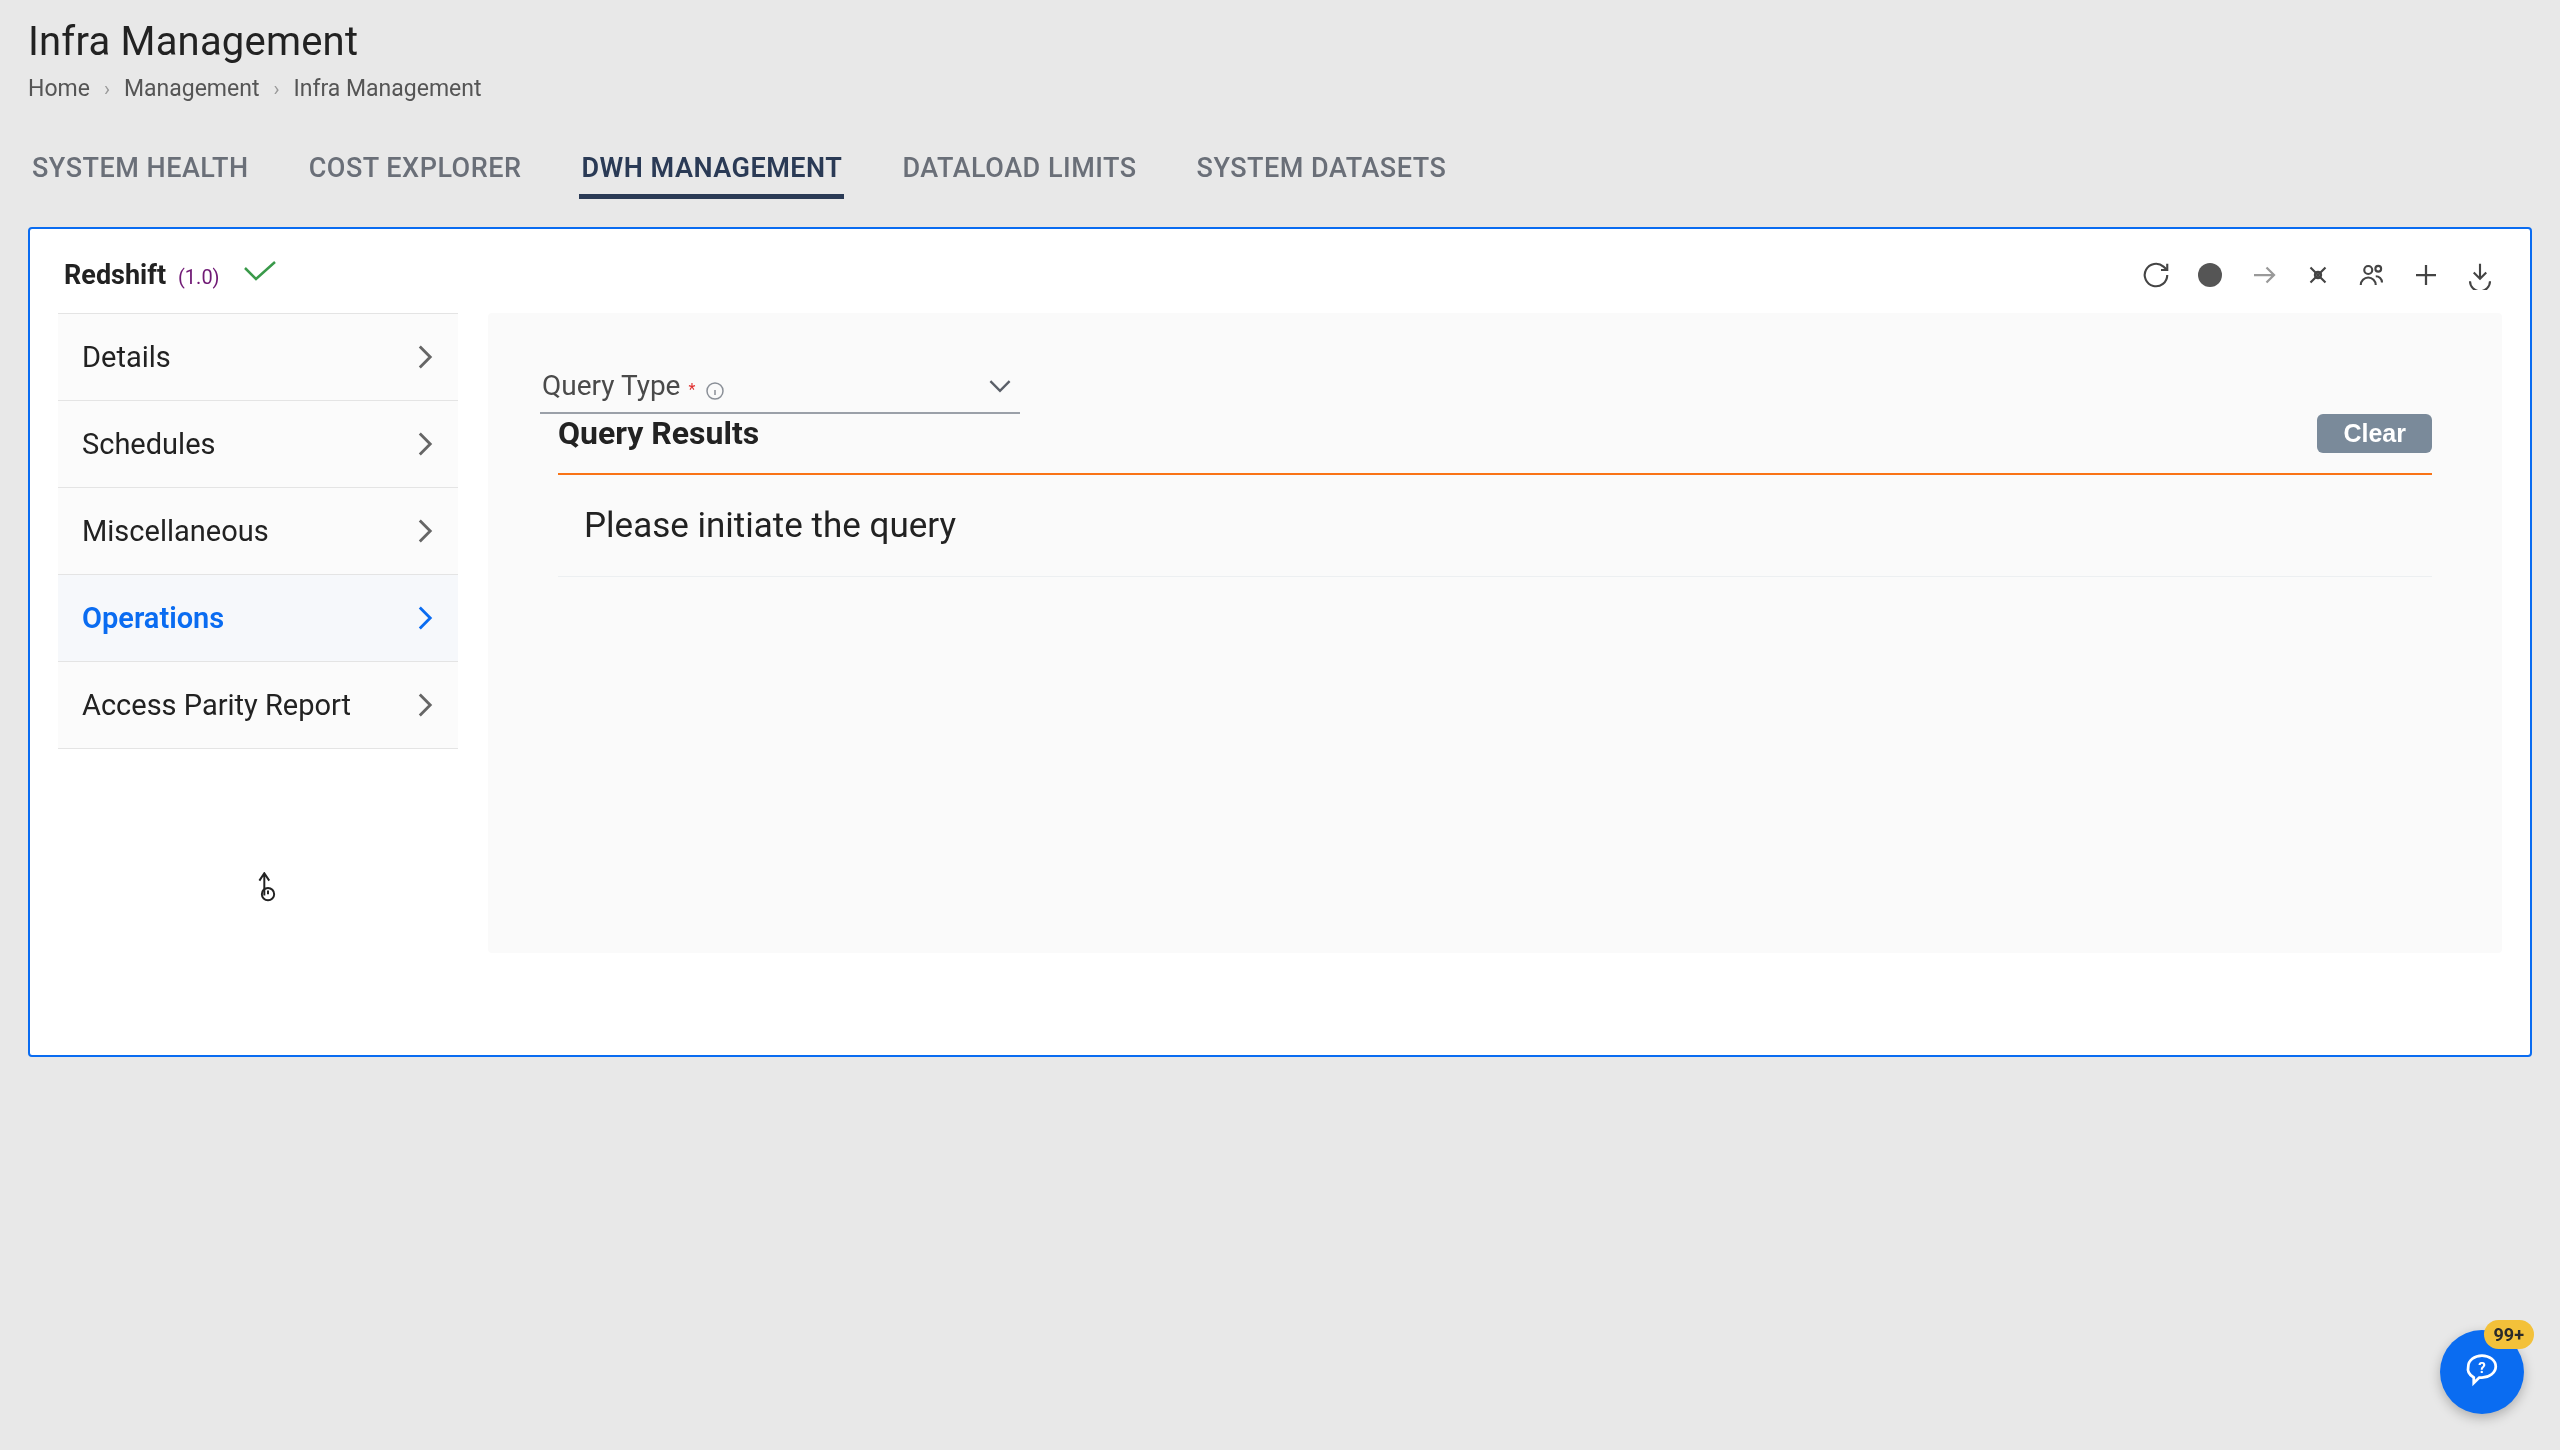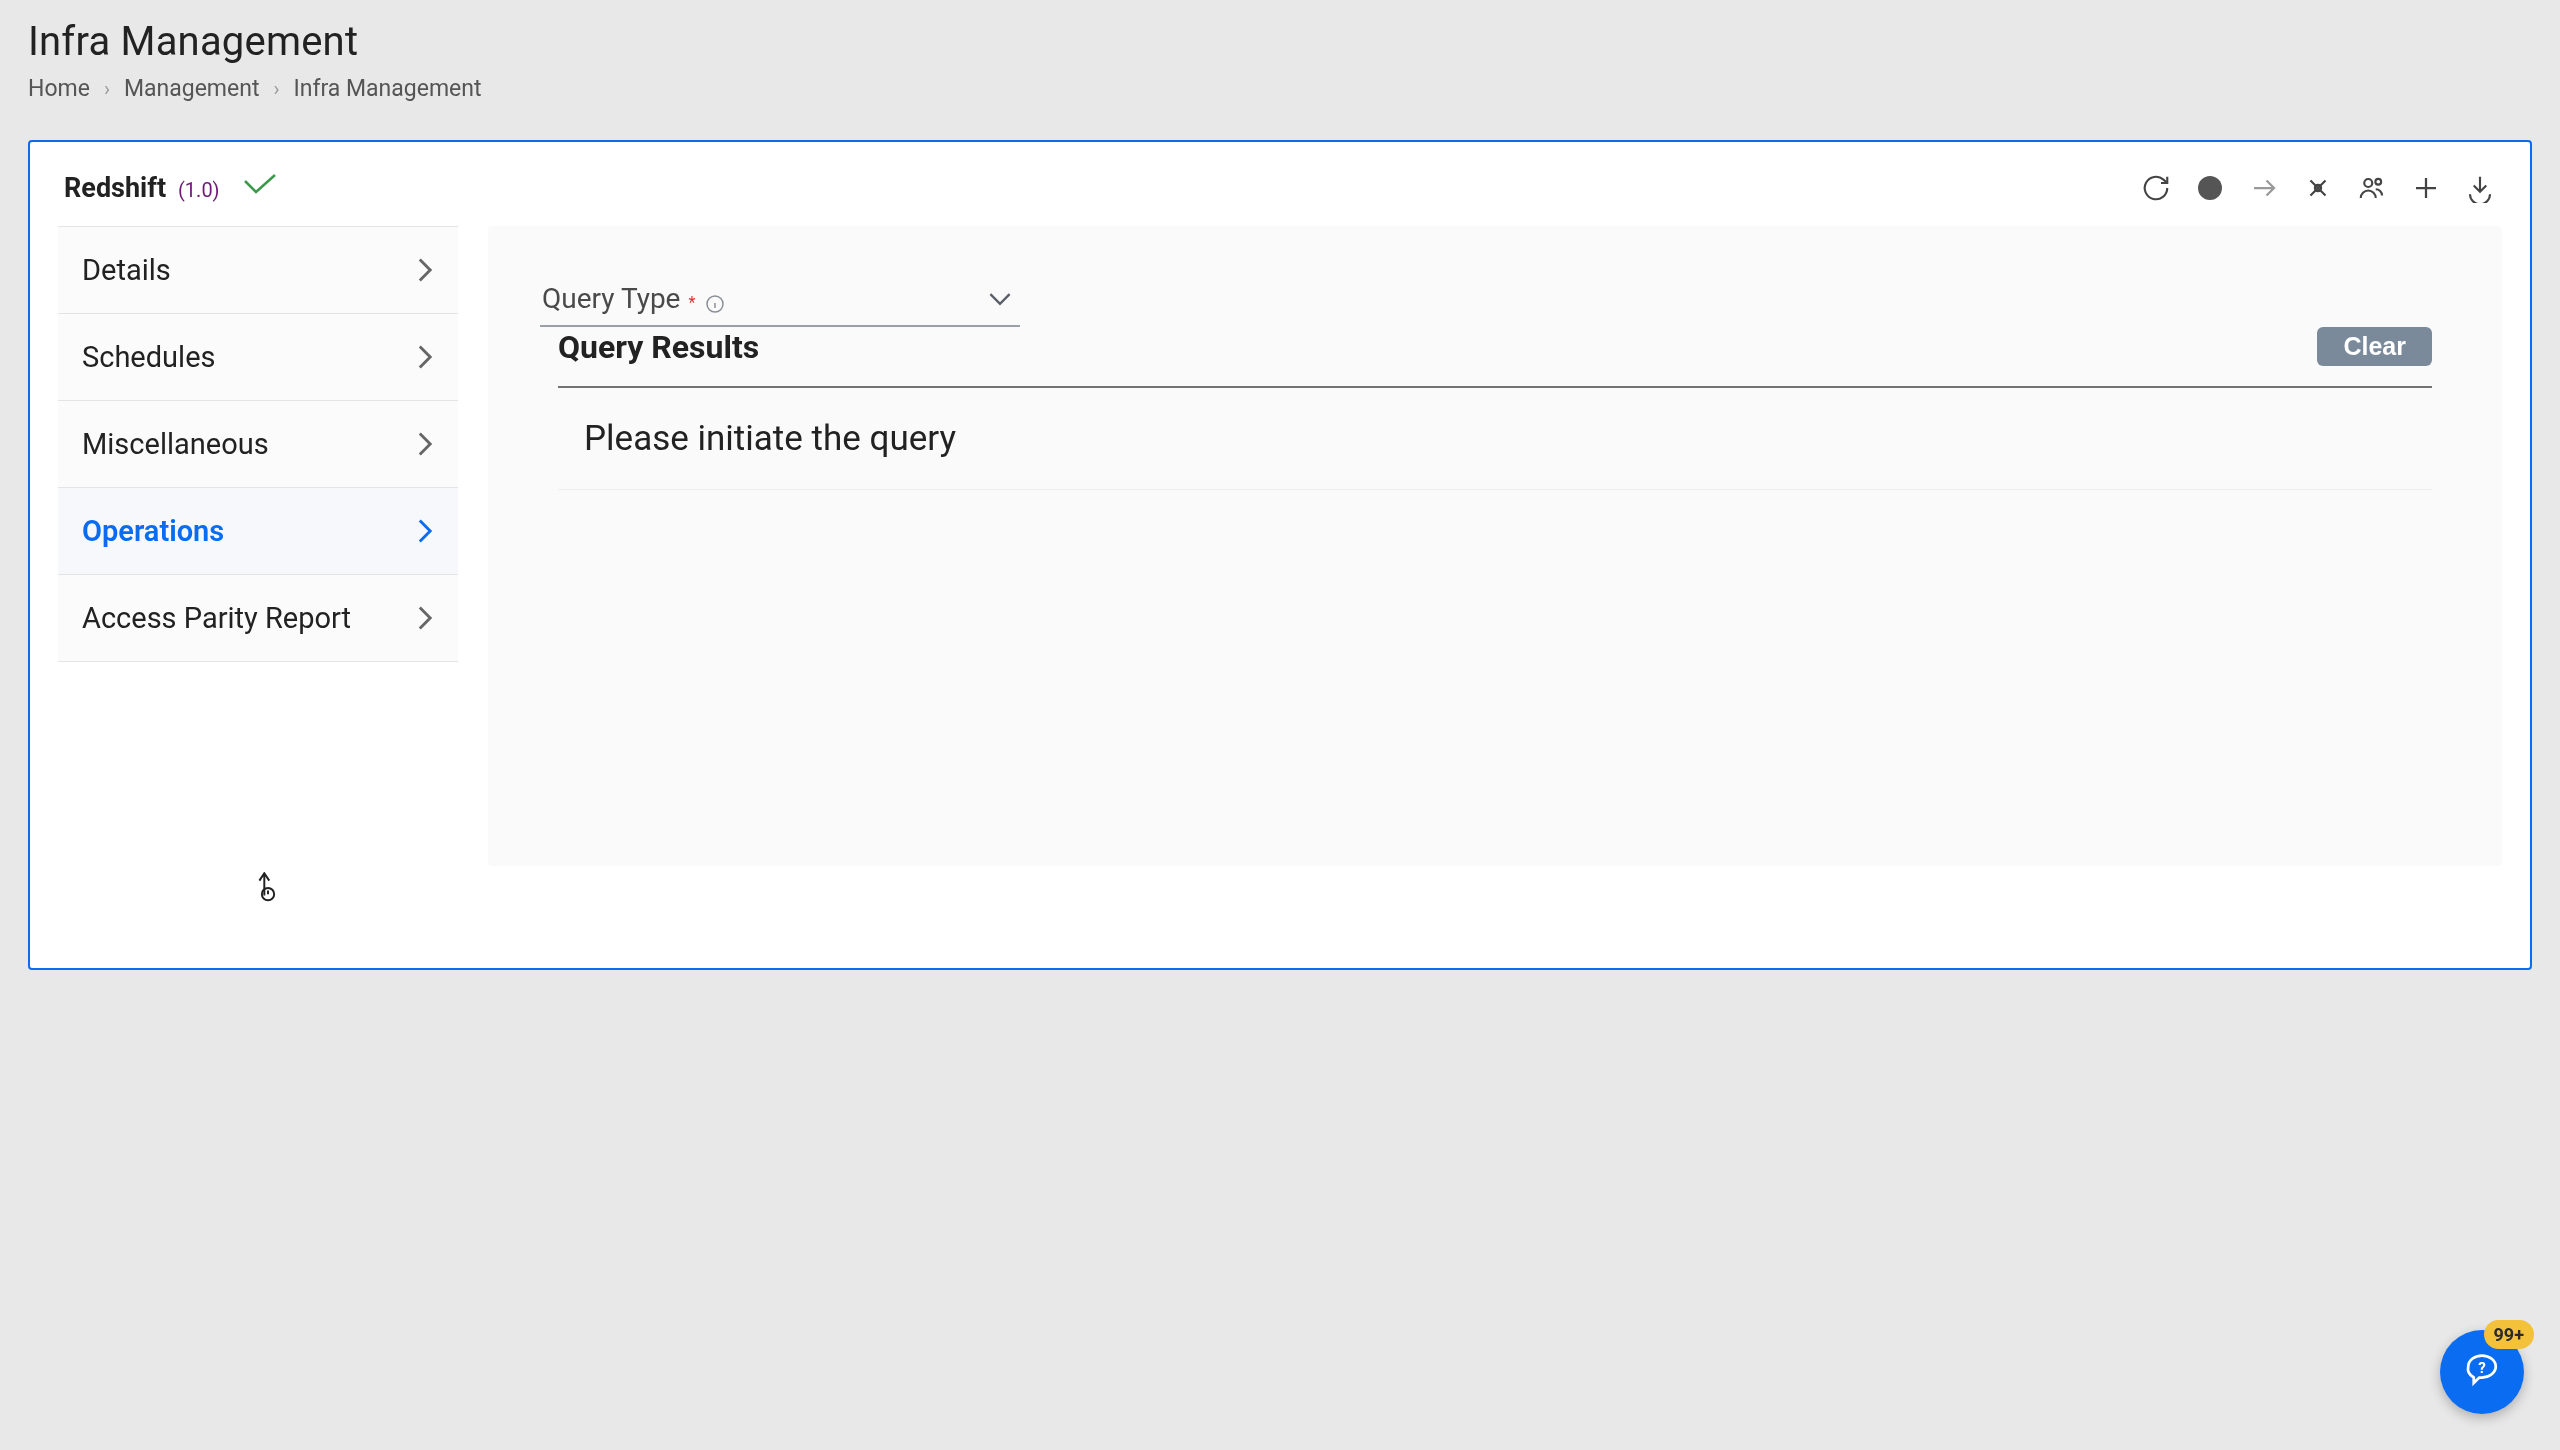--- a/index.html
+++ b/index.html
@@ -171,23 +171,23 @@
     border-bottom: 2px solid #9aa0a8;
     padding: 6px 8px 10px 2px;
     display: flex;
     align-items: center;
     justify-content: space-between;
     cursor: pointer;
   }
   .results-header {
     display: flex;
     justify-content: space-between;
-    align-items: flex-end;
+    align-items: flex-start;
     padding-bottom: 20px;
-    border-bottom: 2px solid #737373;
+    border-bottom: 2px solid #f97316;
     margin-left: 26px;
     margin-right: 26px;
   }
   .results-title {
     font-size: 32px;
     font-weight: 700;
     color: #222;
   }
   .clear-btn {
     background: #7a8a9a;
@@ -246,20 +246,27 @@
     <h1 class="page-title">Infra Management</h1>
     <nav class="breadcrumb">
       <a href="#">Home</a>
       <span class="sep">›</span>
       <a href="#">Management</a>
       <span class="sep">›</span>
       <span>Infra Management</span>
     </nav>
   </div>
 
+  <div class="tabs">
+    <div class="tab">SYSTEM HEALTH</div>
+    <div class="tab">COST EXPLORER</div>
+    <div class="tab active">DWH MANAGEMENT</div>
+    <div class="tab">DATALOAD LIMITS</div>
+    <div class="tab">SYSTEM DATASETS</div>
+  </div>
 
   <div class="panel-wrapper">
     <div class="panel">
       <div class="panel-header">
         <div class="panel-title-group">
           <span class="panel-title">Redshift</span>
           <span class="panel-version">(1.0)</span>
           <span class="panel-title-icons">
             <span class="check-icon">
               <svg width="36" height="24" viewBox="0 0 36 24">

